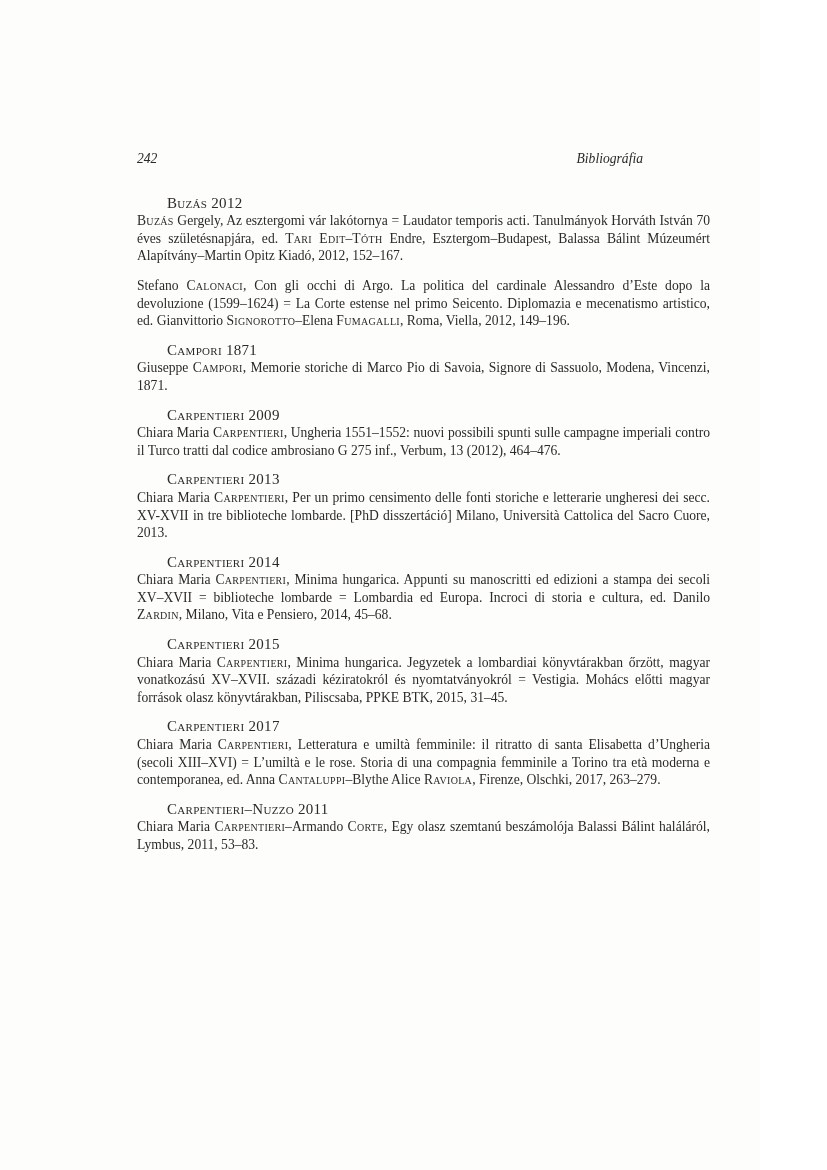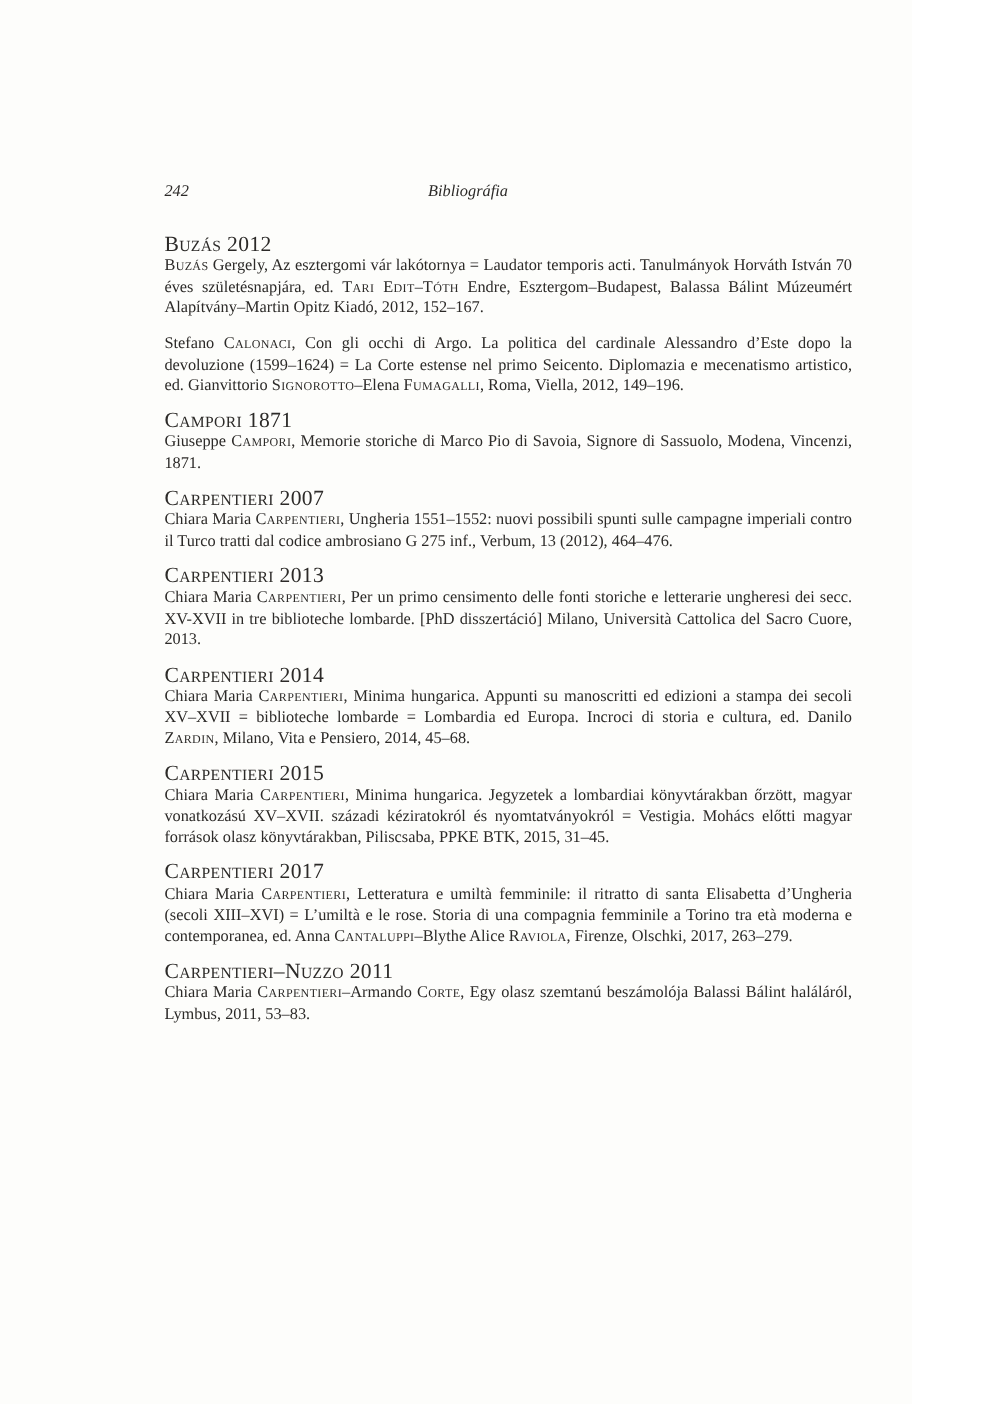--- a/index.html
+++ b/index.html
@@ -25,33 +25,34 @@
     line-height: 17.6px;
     margin-bottom: 27px;
   }
   .page-num {
     position: absolute;
     left: 0;
     top: 0;
   }
   .head-title {
     display: block;
-    text-align: center;
+    text-align: right;
   }
   .entries {
     width: 573px;
   }
   .entry {
     margin: 0 0 12px 0;
   }
   .entry-label {
-    font-size: 18px;
+    font-size: 15px;
     line-height: 17.6px;
     font-variant: small-caps;
     letter-spacing: 0.3px;
+    margin-left: 30px;
   }
   .entry-body {
     margin: 0;
     font-size: 13.6px;
     line-height: 17.6px;
     text-align: justify;
   }
   .n  { font-style: normal; }
   .it { }
   .sc { font-variant: small-caps; letter-spacing: 0.3px; }
@@ -72,21 +73,21 @@
       <div class="entry">
       </div>
       <div class="entry">
         <p class="entry-body"><span class="n">Stefano </span><span class="sc">Calonaci</span><span class="n">, </span><span class="it">Con gli occhi di Argo. La politica del cardinale Alessandro d’Este dopo la devoluzione (1599–1624) = La Corte estense nel primo Seicento. Diplomazia e mecenatismo artistico</span><span class="n">, ed. Gianvittorio </span><span class="sc">Signorotto</span><span class="n">–Elena </span><span class="sc">Fumagalli</span><span class="n">, Roma, Viella, 2012, 149–196.</span></p>
       </div>
       <div class="entry">
         <div class="entry-label">Campori 1871</div>
         <p class="entry-body"><span class="n">Giuseppe </span><span class="sc">Campori</span><span class="n">, </span><span class="it">Memorie storiche di Marco Pio di Savoia, Signore di Sassuolo</span><span class="n">, Modena, Vincenzi, 1871.</span></p>
       </div>
       <div class="entry">
-        <div class="entry-label">Carpentieri 2007</div>
+        <div class="entry-label">Carpentieri 2009</div>
         <p class="entry-body"><span class="n">Chiara Maria </span><span class="sc">Carpentieri</span><span class="n">, </span><span class="it">Ungheria 1551–1552: nuovi possibili spunti sulle campagne imperiali contro il Turco tratti dal codice ambrosiano G 275 inf.</span><span class="n">, Verbum, 13 (2012), 464–476.</span></p>
       </div>
       <div class="entry">
         <div class="entry-label">Carpentieri 2013</div>
         <p class="entry-body"><span class="n">Chiara Maria </span><span class="sc">Carpentieri</span><span class="n">, </span><span class="it">Per un primo censimento delle fonti storiche e letterarie ungheresi dei secc. XV-XVII in tre biblioteche lombarde.</span><span class="n"> [PhD disszertáció] Milano, Università Cattolica del Sacro Cuore, 2013.</span></p>
       </div>
       <div class="entry">
         <div class="entry-label">Carpentieri 2014</div>
         <p class="entry-body"><span class="n">Chiara Maria </span><span class="sc">Carpentieri</span><span class="n">, </span><span class="it">Minima hungarica. Appunti su manoscritti ed edizioni a stampa dei secoli XV–XVII = biblioteche lombarde = Lombardia ed Europa. Incroci di storia e cultura</span><span class="n">, ed. Danilo </span><span class="sc">Zardin</span><span class="n">, Milano, Vita e Pensiero, 2014, 45–68.</span></p>
       </div>

